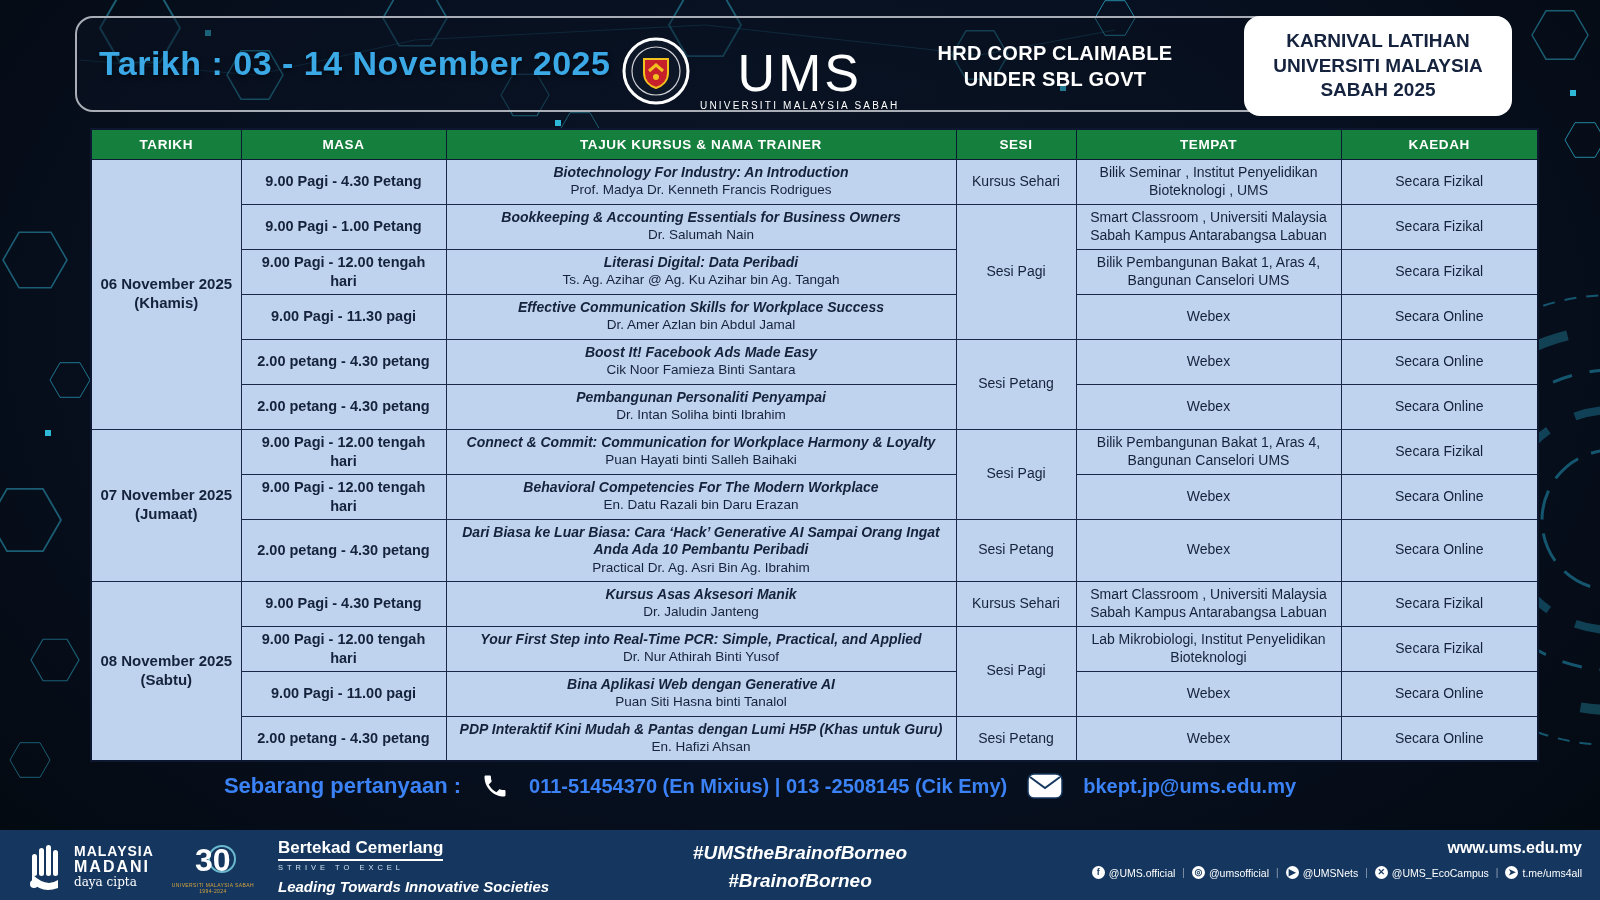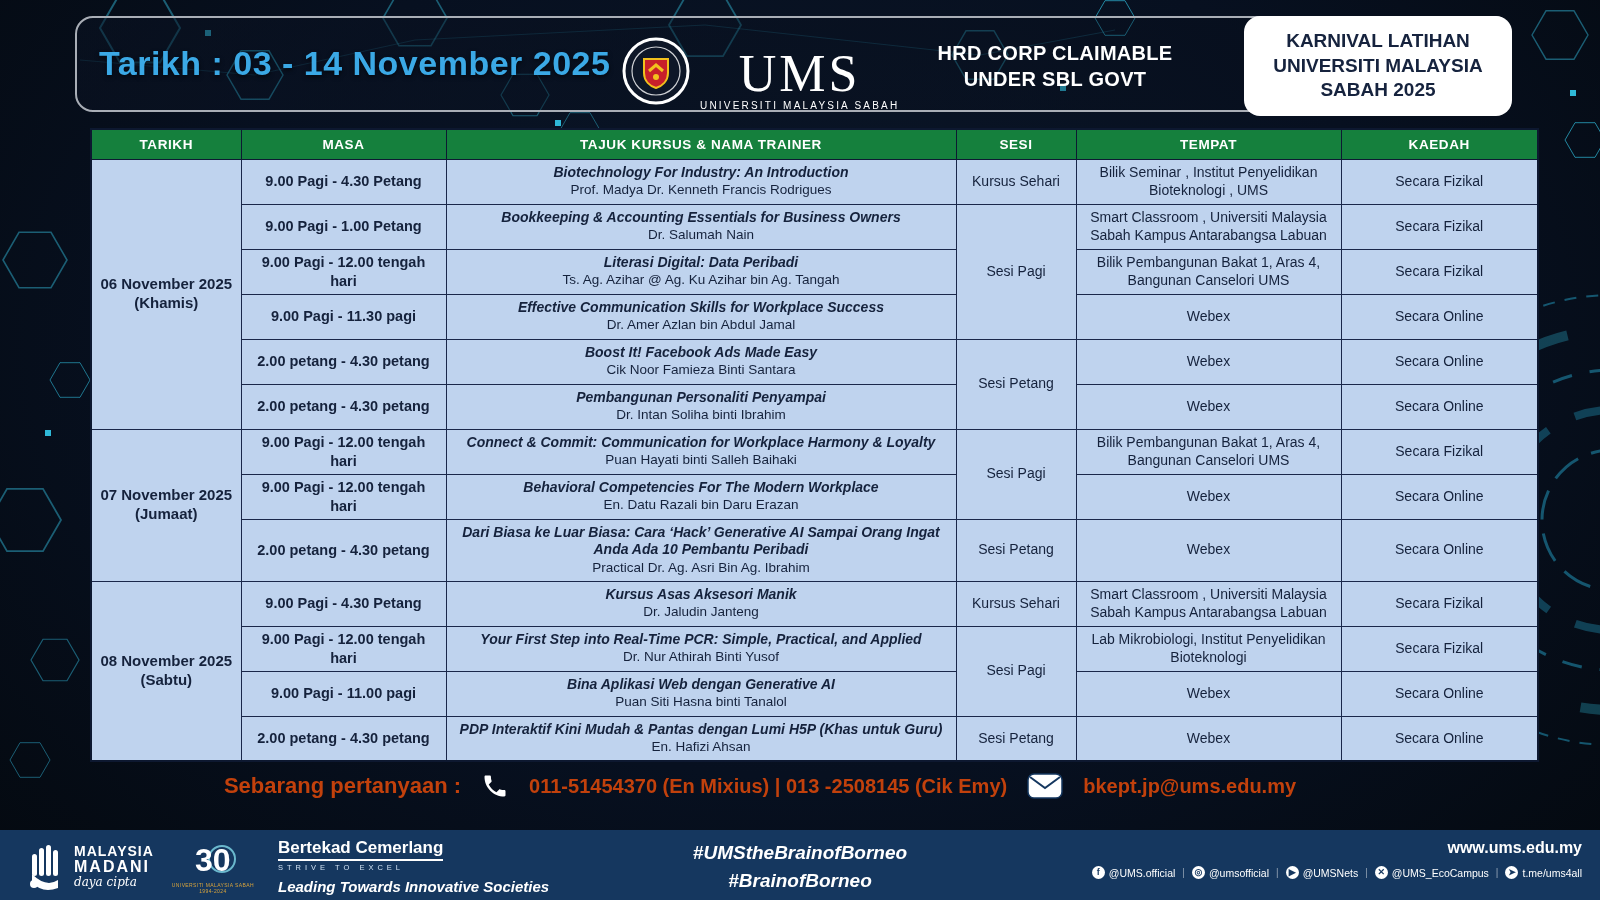--- a/index.html
+++ b/index.html
@@ -19,21 +19,21 @@
     background: linear-gradient(90deg, rgba(10,18,34,.55), rgba(6,12,24,.30));
     padding-left: 29px;
   }
   .tarikh {
     position:absolute; left:22px; top:26px;
     font-size:34px; font-weight:800; color:#3BA9E6; letter-spacing:.5px;
     text-shadow: 0 2px 4px rgba(0,0,0,.6);
   }
   .logo-wrap { position:absolute; left:545px; top:12px; display:flex; align-items:center; gap:10px; }
   .ums-text-col { display:flex; flex-direction:column; align-items:center; }
-  .ums-big { font-family:Liberation Serif, serif; font-size:52px; line-height:.95; color:#ffffff; letter-spacing:3px; font-weight:400;margin-top:19px; }
+  .ums-big { font-family:Liberation Sans, sans-serif; font-size:52px; line-height:.95; color:#ffffff; letter-spacing:3px; font-weight:400;margin-top:19px; }
   .ums-sub { font-size:10px; letter-spacing:2.2px; color:#ffffff; margin-top:2px; }
   .hrd {
     position:absolute; left:838px; top:22px; width:280px; text-align:center;
     color:#ffffff; font-weight:800; font-size:20px; line-height:1.32; letter-spacing:.3px;
   }
   .karnival {
     position:absolute; right:-2px; top:-2px; width:268px; height:100px;
     background:#ffffff; border-radius:16px;
     display:flex; flex-direction:column; justify-content:center;
     text-align:center; color:#16233E; font-weight:800; font-size:19px; line-height:1.3;
@@ -58,38 +58,38 @@
   .schedule tr.tall { height:62px; }
   .date-cell div { font-weight:700; font-size:15px; }
   .masa { font-weight:700; font-size:14.5px; }
   .course-title { font-weight:700; font-style:italic; font-size:14px; }
   .trainer { font-size:13.5px; margin-top:1px; }
   .sesi-cell, .tempat-cell, .kaedah-cell { font-size:14px; }
 
   
   .contact {
     position:absolute; left:0; top:772px; width:1520px; z-index:2;
-    display:flex; align-items:center; justify-content:center; gap:20px; color:#c2410c;
+    display:flex; align-items:center; justify-content:center; gap:20px; color:#3b82f6;
   }
   .contact-label { font-size:22px; font-weight:700; }
   .phones { font-size:20px; font-weight:700; }
   .email  { font-size:20px; font-weight:700; }
   .icon-gap { display:flex; align-items:center; }
 
   
   .footer {
     position:absolute; bottom:0; left:0; width:1600px; height:70px;
     background:#15375F; z-index:3; color:#ffffff;
   }
   .f-left { position:absolute; left:28px; top:8px; display:flex; align-items:center; gap:18px; }
   .madani { display:flex; align-items:center; gap:8px; }
   .madani-txt { display:flex; flex-direction:column; line-height:1.05; }
   .madani-l1 { font-size:14px; font-weight:800; letter-spacing:1px; }
   .madani-l2 { font-size:16px; font-weight:900; letter-spacing:2px; }
-  .madani-script { font-family:"DejaVu Serif", serif; font-style:italic; font-size:12px; margin-top:1px; }
+  .madani-script { font-family:"DejaVu Serif", serif; font-size:12px; margin-top:1px; }
   .anniv { display:flex; flex-direction:column; align-items:center; line-height:1; }
   .anniv-sub { font-size:5px; color:#d8a43c; letter-spacing:.4px; margin-top:1px; }
   .bertekad { margin-left:6px; }
   .bertekad-main { font-size:17px; font-weight:800; border-bottom:2px solid #ffffff; padding-bottom:1px; display:inline-block; }
   .strive { font-size:7.5px; letter-spacing:4px; color:#cfe0f2; margin-top:2px; }
   .leading { font-size:15px; font-weight:700; font-style:italic; margin-top:6px; }
   .f-center {
     position:absolute; left:50%; transform:translateX(-50%); top:9px;
     text-align:center; font-weight:800; font-style:italic; font-size:19px; line-height:1.45;
   }

